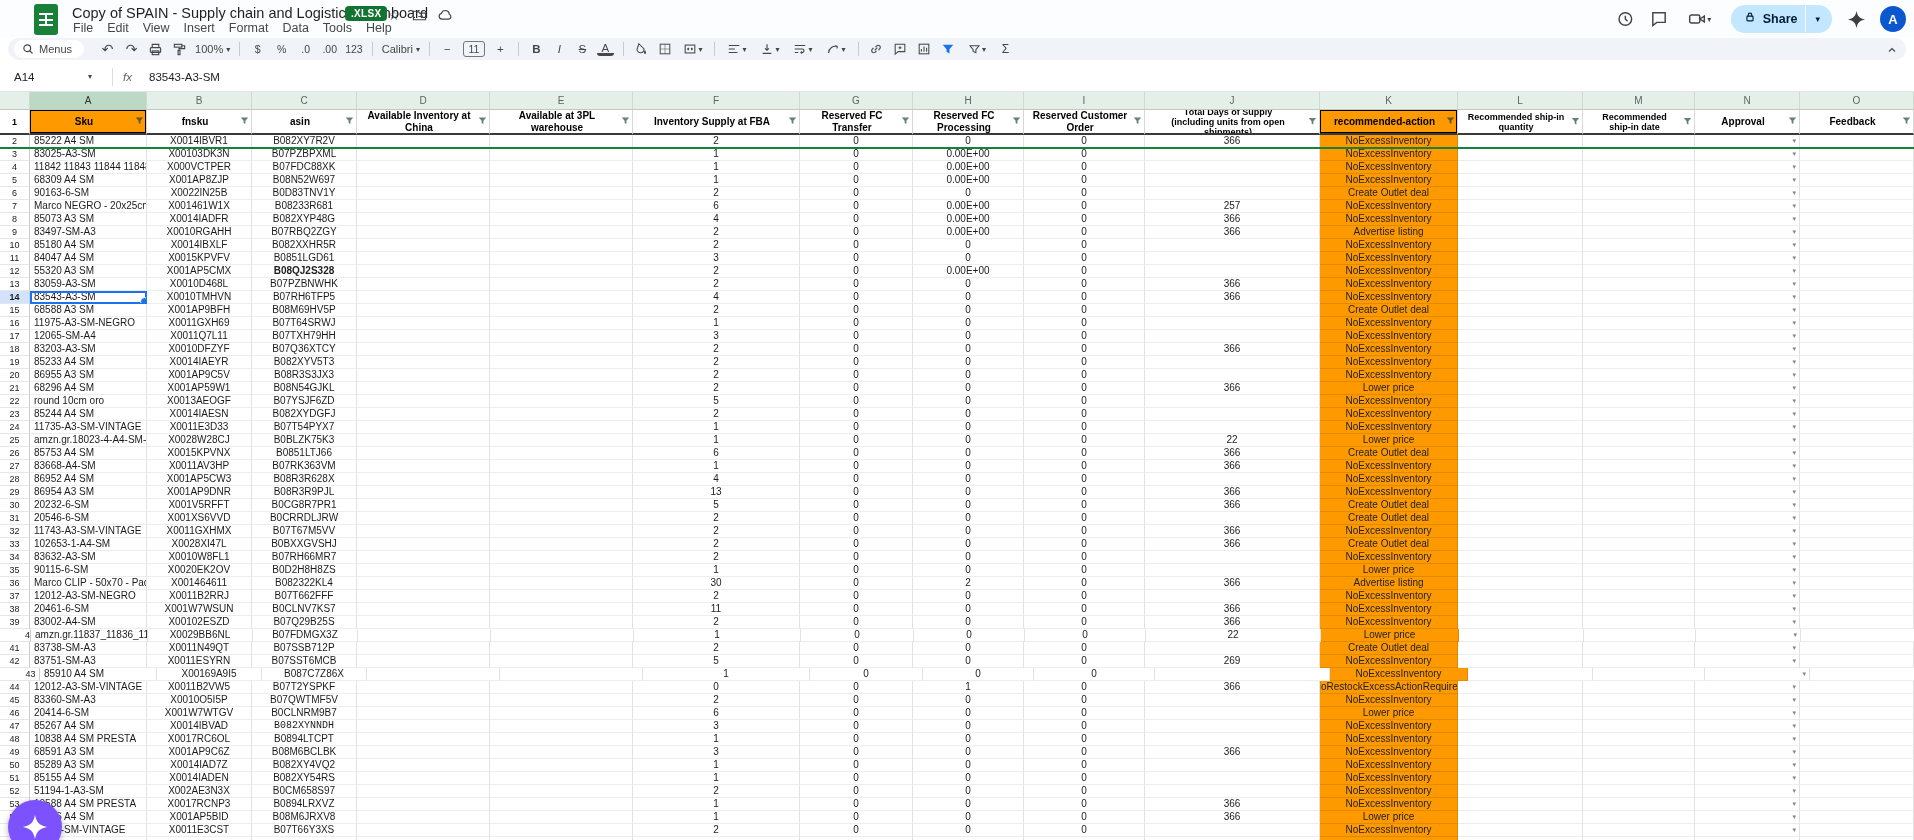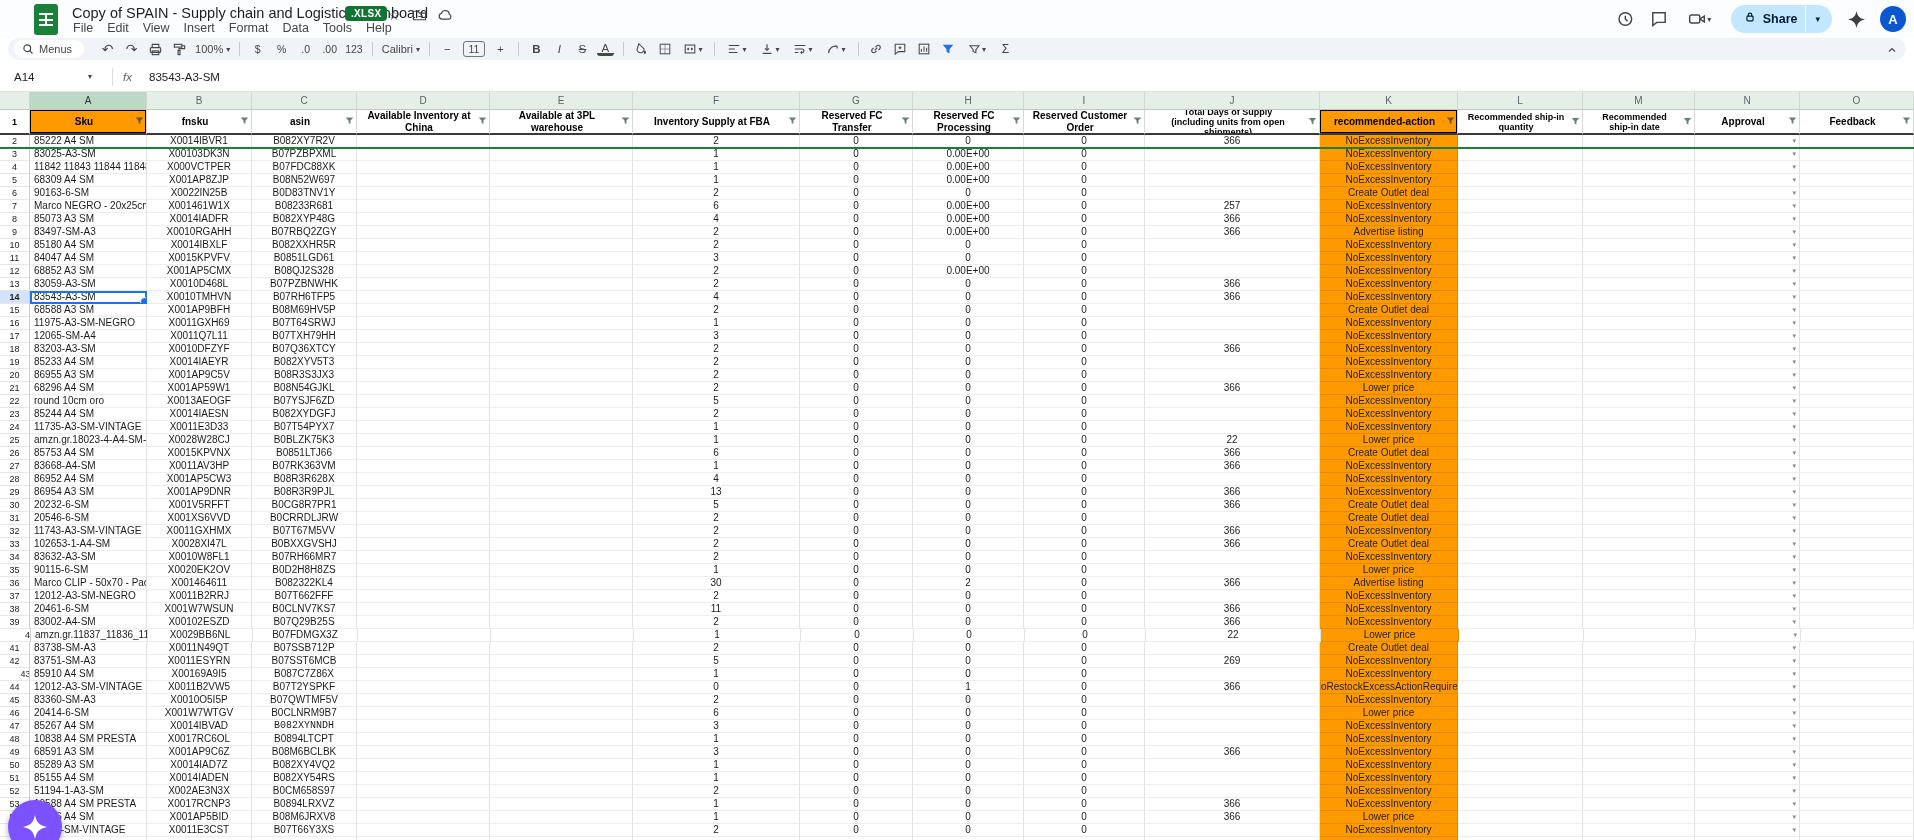--- a/index.html
+++ b/index.html
@@ -747,26 +747,26 @@
         <div class="c " style="width: 125px;"></div>
         <div class="c " style="width: 112px;"></div>
         <div class="c " style="width: 105px;">
           <span class="nchev">▾</span>
         </div>
         <div class="c " style="width: 114px;"></div>
       </div>
       <div class="srow drow">
         <div class="c gut" style="width: 30px;">12</div>
         <div class="c a-col " style="width: 117px;">
-          <span>68852 A3 SM</span>
+          <span>55320 A3 SM</span>
         </div>
         <div class="c " style="width: 105px;">
           <span>X001AP5CMX</span>
         </div>
-        <div class="c " style="width: 105px;">
+        <div class="c " style="width: 105px; font-weight: bold;">
           <span>B08QJ2S328</span>
         </div>
         <div class="c " style="width: 133px;"></div>
         <div class="c " style="width: 143px;"></div>
         <div class="c " style="width: 167px;">
           <span>2</span>
         </div>
         <div class="c " style="width: 113px;">
           <span>0</span>
         </div>
@@ -1893,21 +1893,21 @@
           <span>NoExcessInventory</span>
         </div>
         <div class="c " style="width: 125px;"></div>
         <div class="c " style="width: 112px;"></div>
         <div class="c " style="width: 105px;">
           <span class="nchev">▾</span>
         </div>
         <div class="c " style="width: 114px;"></div>
       </div>
       <div class="srow drow">
-        <div class="c gut" style="width: 30px; padding-left: 22px;">43</div>
+        <div class="c gut" style="width: 40px; padding-left: 22px;">43</div>
         <div class="c a-col " style="width: 117px;">
           <span>85910 A4 SM</span>
         </div>
         <div class="c " style="width: 105px;">
           <span>X00169A9I5</span>
         </div>
         <div class="c " style="width: 105px;">
           <span>B087C7Z86X</span>
         </div>
         <div class="c " style="width: 133px;"></div>

